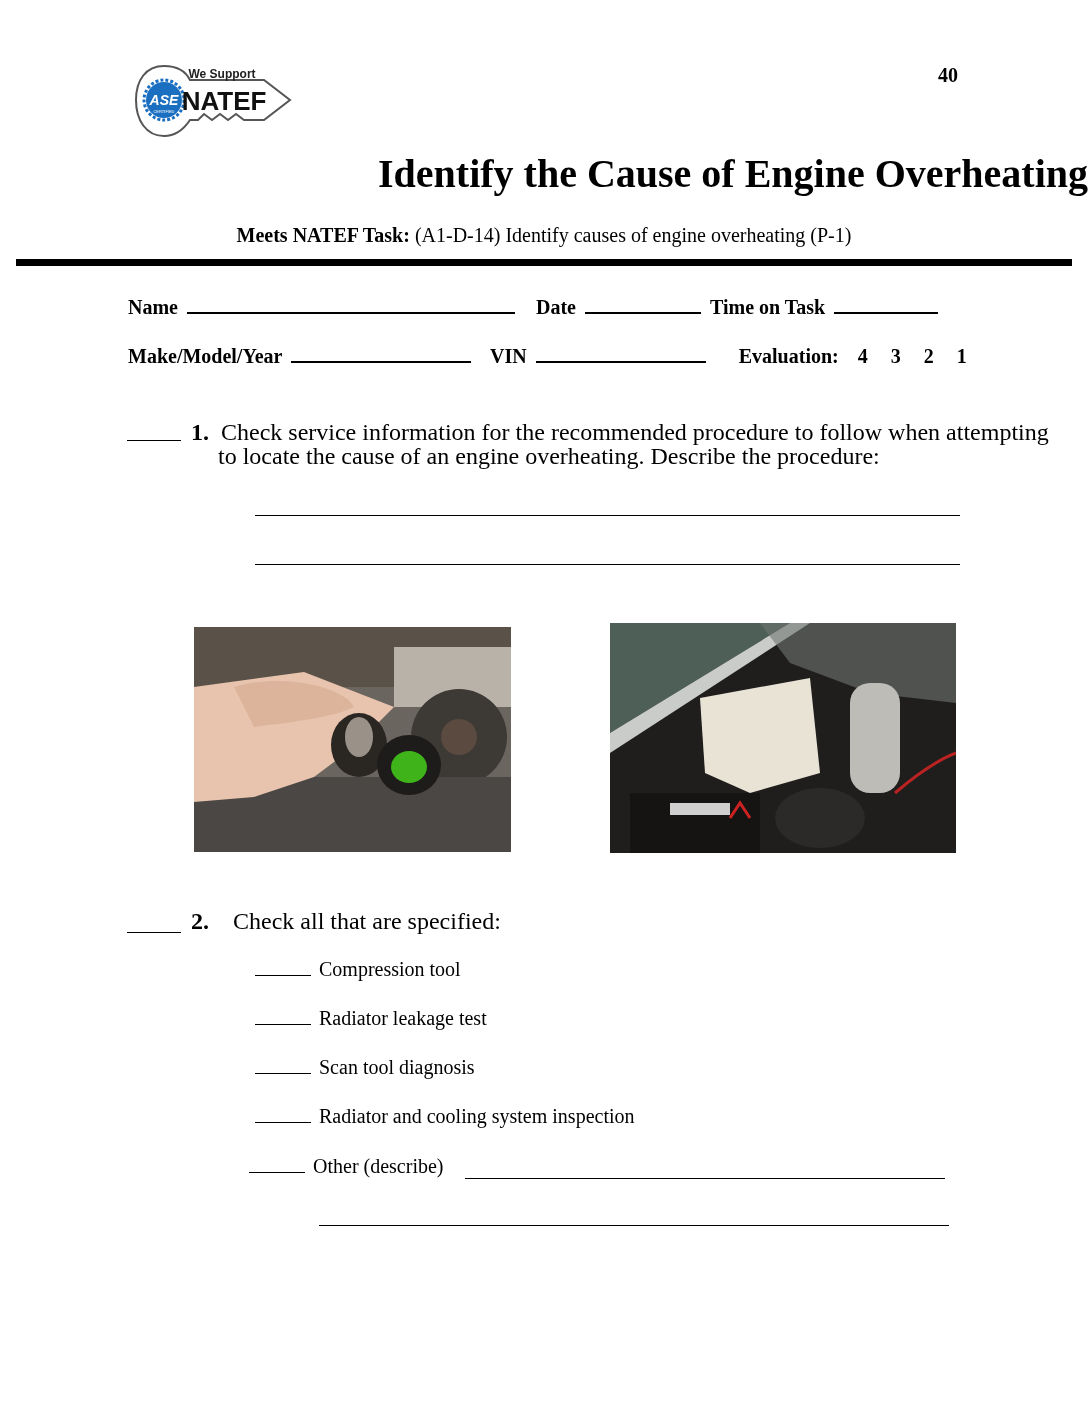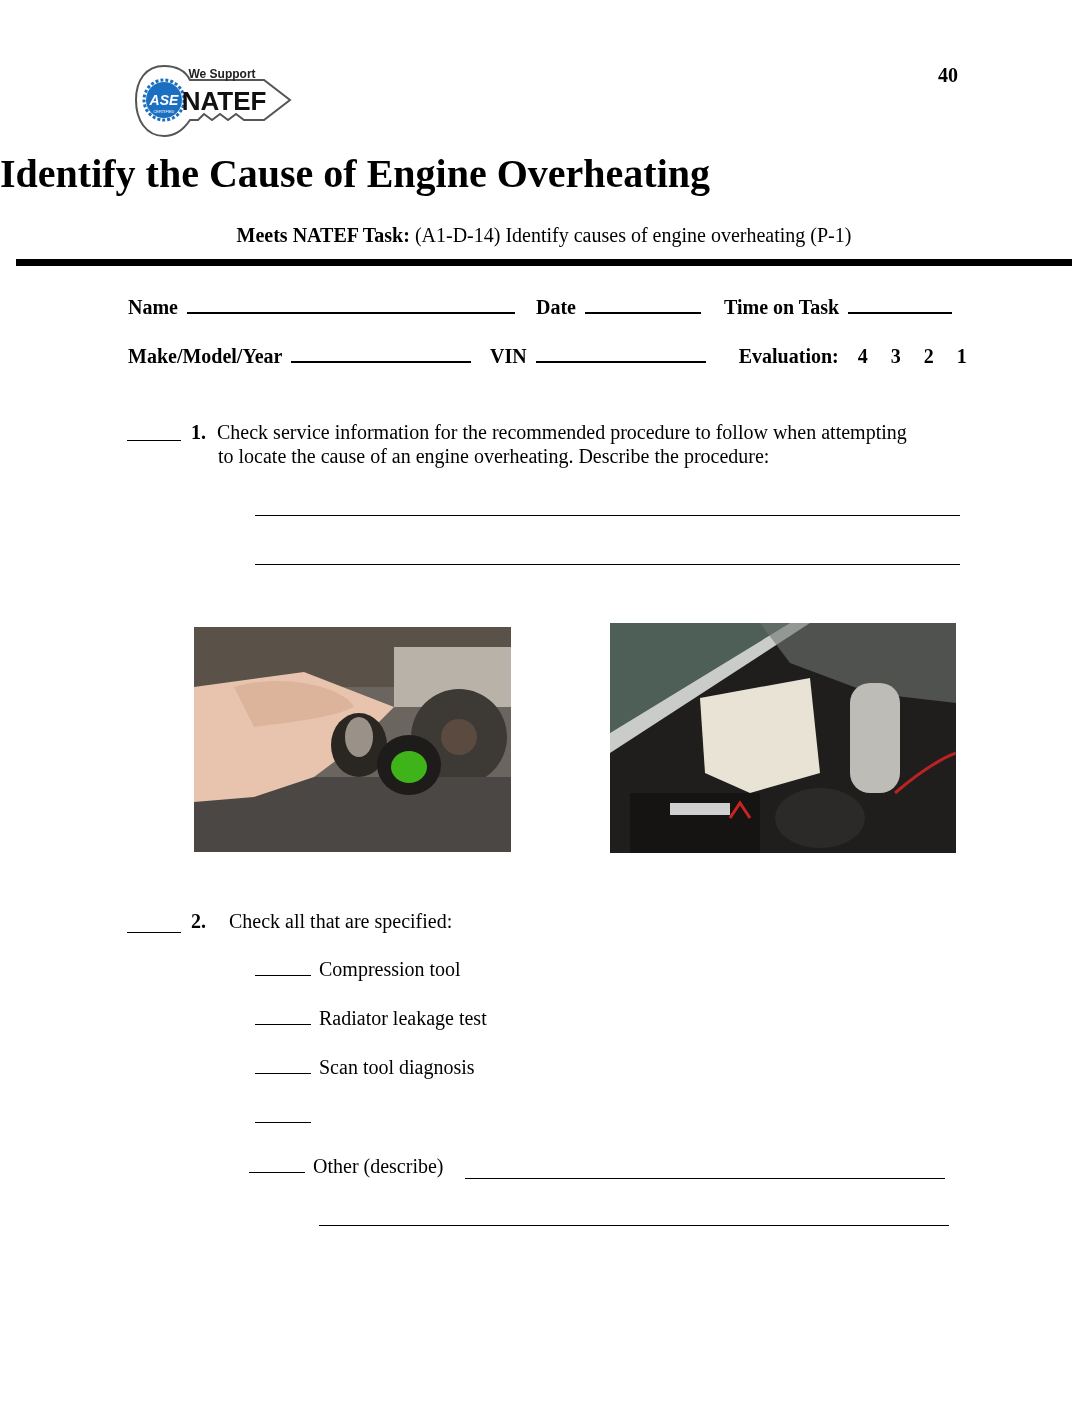--- a/index.html
+++ b/index.html
@@ -1,28 +1,28 @@
 <!DOCTYPE html>
 <html><head>
 <meta charset="utf-8">
 <style>
   html, body { margin:0; padding:0; background:#fff; }
   body { width:1088px; height:1408px; position:relative; overflow:hidden;
          font-family:"Liberation Serif", "DejaVu Serif", serif; color:#000; }
   .abs { position:absolute; }
   .page-num { left:938px; top:64px; font-size:20px; font-weight:bold; }
   .logo { left:134px; top:62px; width:160px; height:78px; }
-  .title { left:0; width:1088px; top:150px; text-align:left; font-size:40px; font-weight:bold; }
+  .title { left:0; width:1088px; top:150px; text-align:right; font-size:40px; font-weight:bold; }
   .task { left:0; width:1088px; top:224px; text-align:center; font-size:20px; }
   .task b { font-weight:bold; }
   .rule { left:16px; top:259px; width:1056px; height:7px; background:#000; }
   .row { font-size:20px; font-weight:bold; white-space:nowrap; }
   .blank { display:inline-block; border-bottom:2px solid #000; vertical-align:baseline; height:1px; }
   .line { position:absolute; border-top:1.5px solid #000; height:0; }
-  .q { font-size:20px; line-height:24px; }
+  .q { font-size:24px; line-height:24px; }
   .q .num { font-weight:bold; }
   .photo { position:absolute; overflow:hidden; }
   .opt { position:absolute; font-size:20px; white-space:nowrap; }
   .optblank { display:inline-block; width:56px; border-bottom:1.5px solid #000; margin-right:8px; }
   .eval-num { display:inline-block; margin-left:18px; }
 </style>
 </head>
 <body>
 
 <div class="abs page-num">40</div>
@@ -46,21 +46,21 @@
   <span>(A1-D-14)  Identify causes of engine overheating (P-1)</span>
 </div>
 
 <div class="abs rule"></div>
 
 <div class="abs row" style="left:128px; top:296px;">
   <span>Name</span>
   <span class="blank" style="width:328px; margin-left:4px;"></span>
   <span style="margin-left:16px;">Date</span>
   <span class="blank" style="width:116px; margin-left:4px;"></span>
-  <span style="margin-left:18px;">Time on Task</span>
+  <span style="margin-left:4px;">Time on Task</span>
   <span class="blank" style="width:104px; margin-left:4px;"></span>
 </div>
 
 <div class="abs row" style="left:128px; top:345px;">
   <span>Make/Model/Year</span>
   <span class="blank" style="width:180px; margin-left:4px;"></span>
   <span style="margin-left:14px;">VIN</span>
   <span class="blank" style="width:170px; margin-left:4px;"></span>
   <span style="margin-left:28px;">Evaluation:</span>
   <span class="eval-num" style="margin-left:14px;">4</span>
@@ -119,19 +119,19 @@
 <div class="opt" style="left:255px; top:958px;">
   <span class="optblank"></span><span>Compression tool</span>
 </div>
 <div class="opt" style="left:255px; top:1007px;">
   <span class="optblank"></span><span>Radiator leakage test</span>
 </div>
 <div class="opt" style="left:255px; top:1056px;">
   <span class="optblank"></span><span>Scan tool diagnosis</span>
 </div>
 <div class="opt" style="left:255px; top:1105px;">
-  <span class="optblank"></span>
+  <span class="optblank"></span><span>Radiator and cooling system inspection</span>
 </div>
 <div class="opt" style="left:249px; top:1155px;">
   <span class="optblank"></span><span>Other (describe)</span>
 </div>
 <div class="line" style="left:465px; top:1178px; width:480px;"></div>
 <div class="line" style="left:319px; top:1225px; width:630px;"></div>
 
 </body></html>

